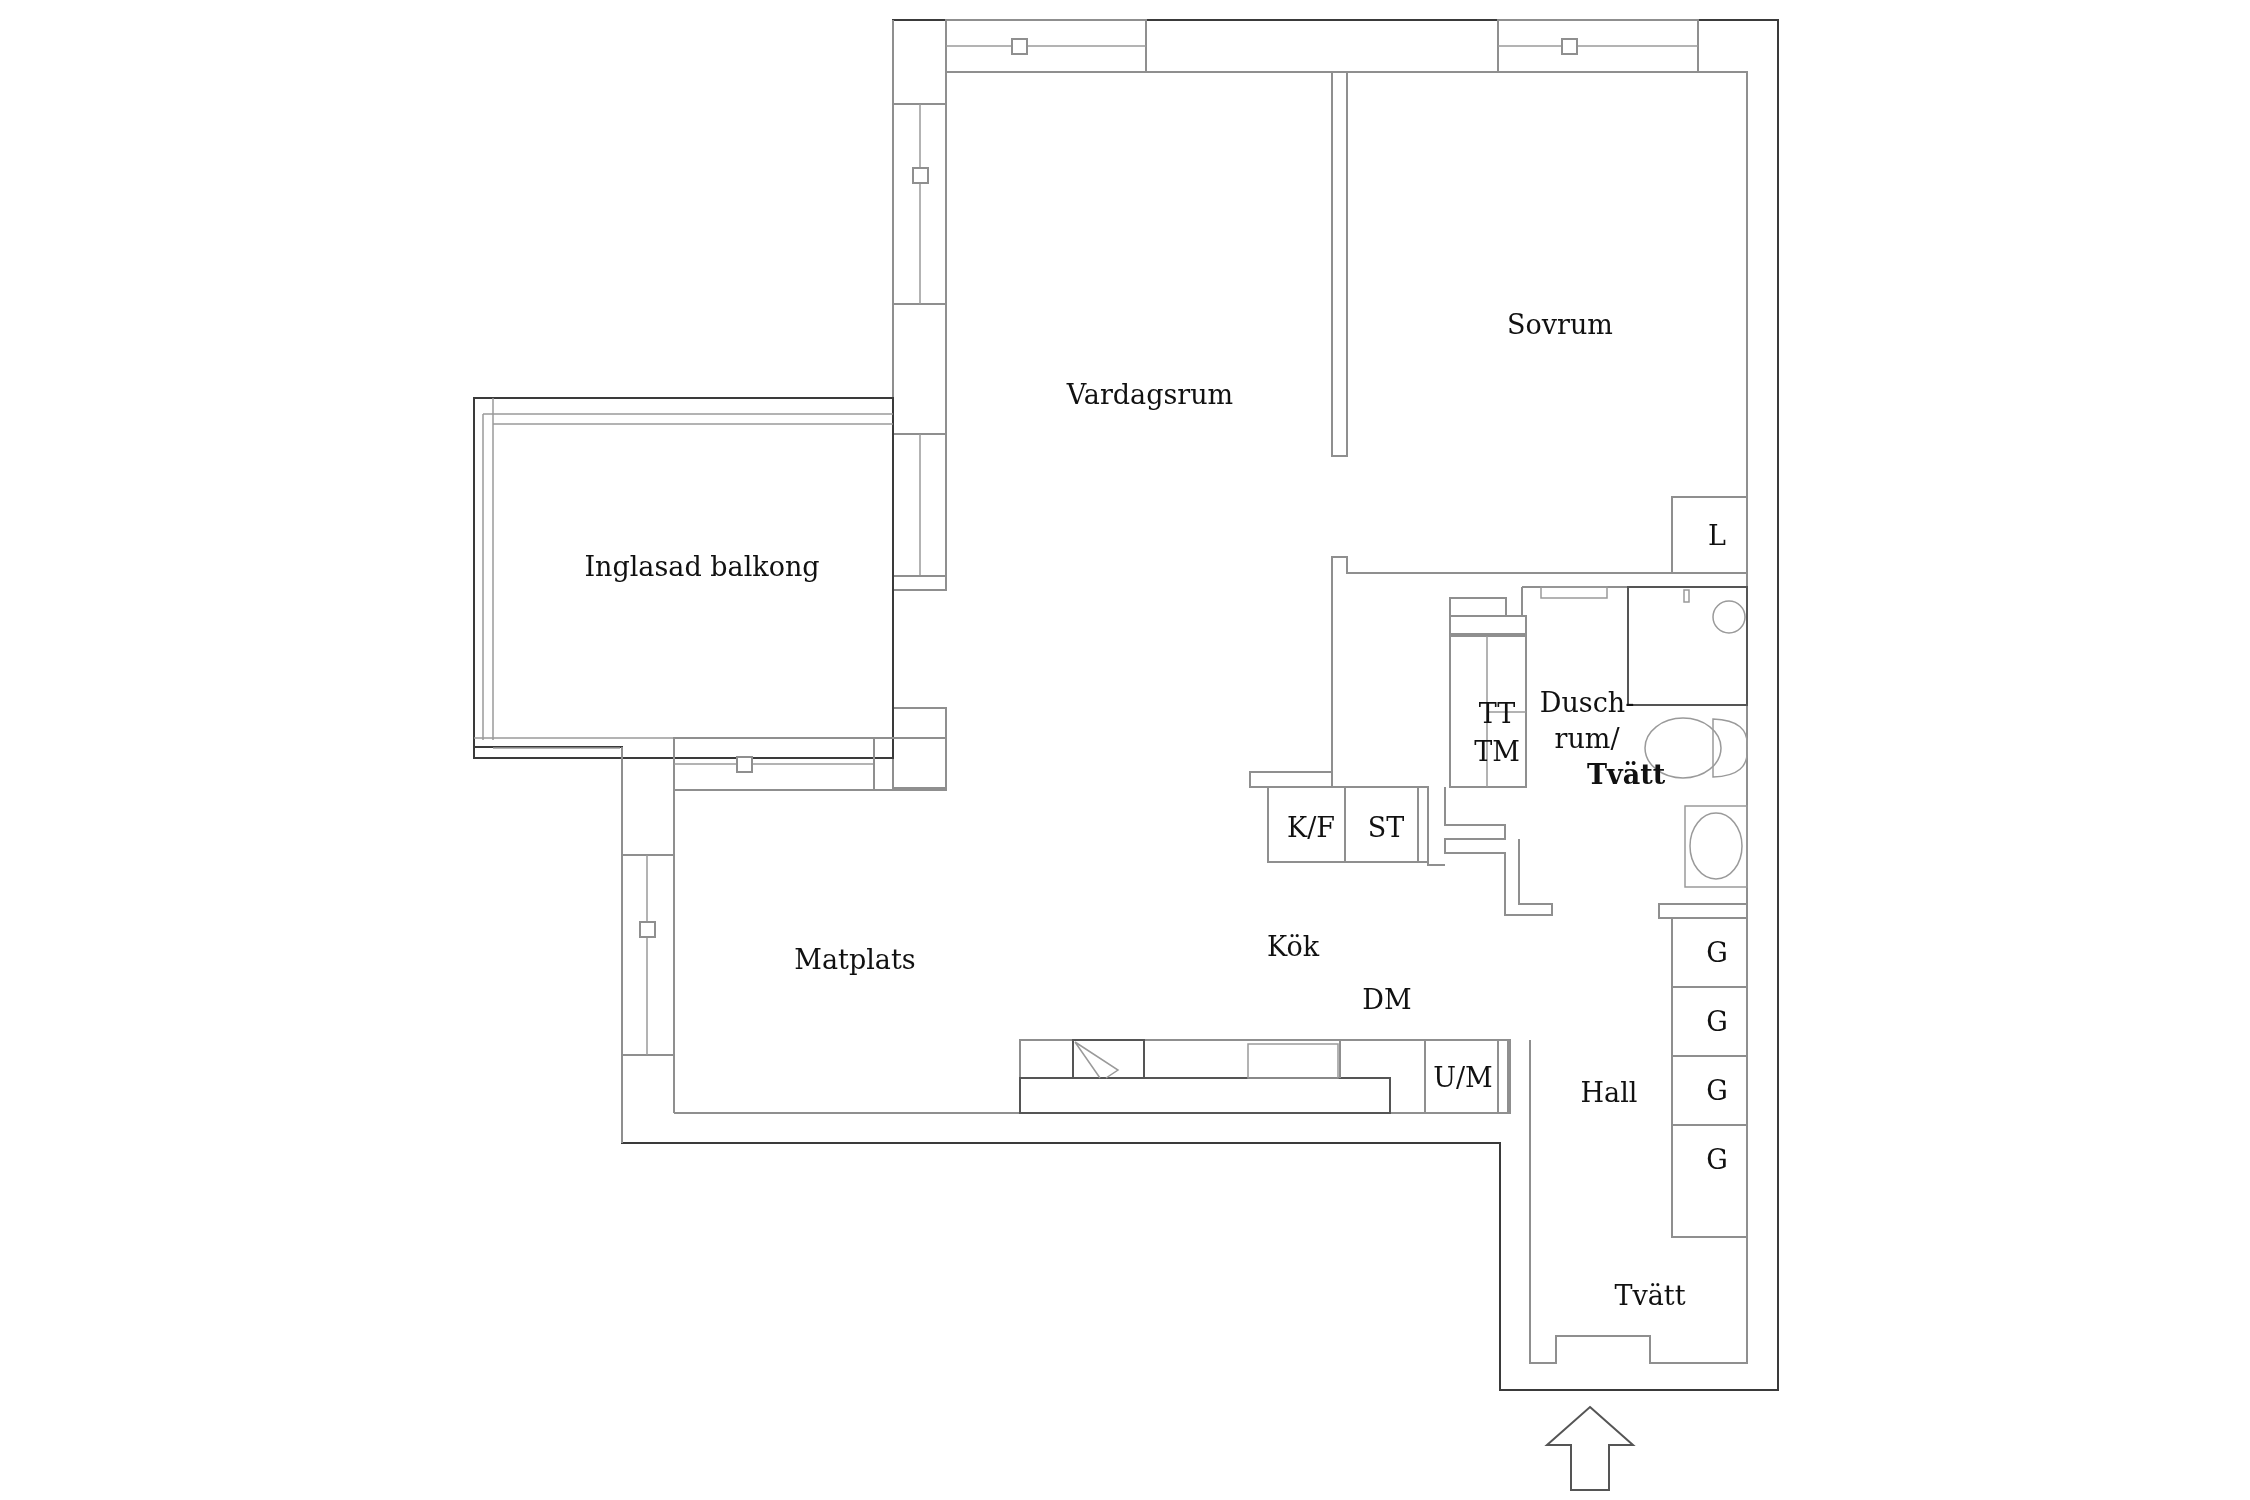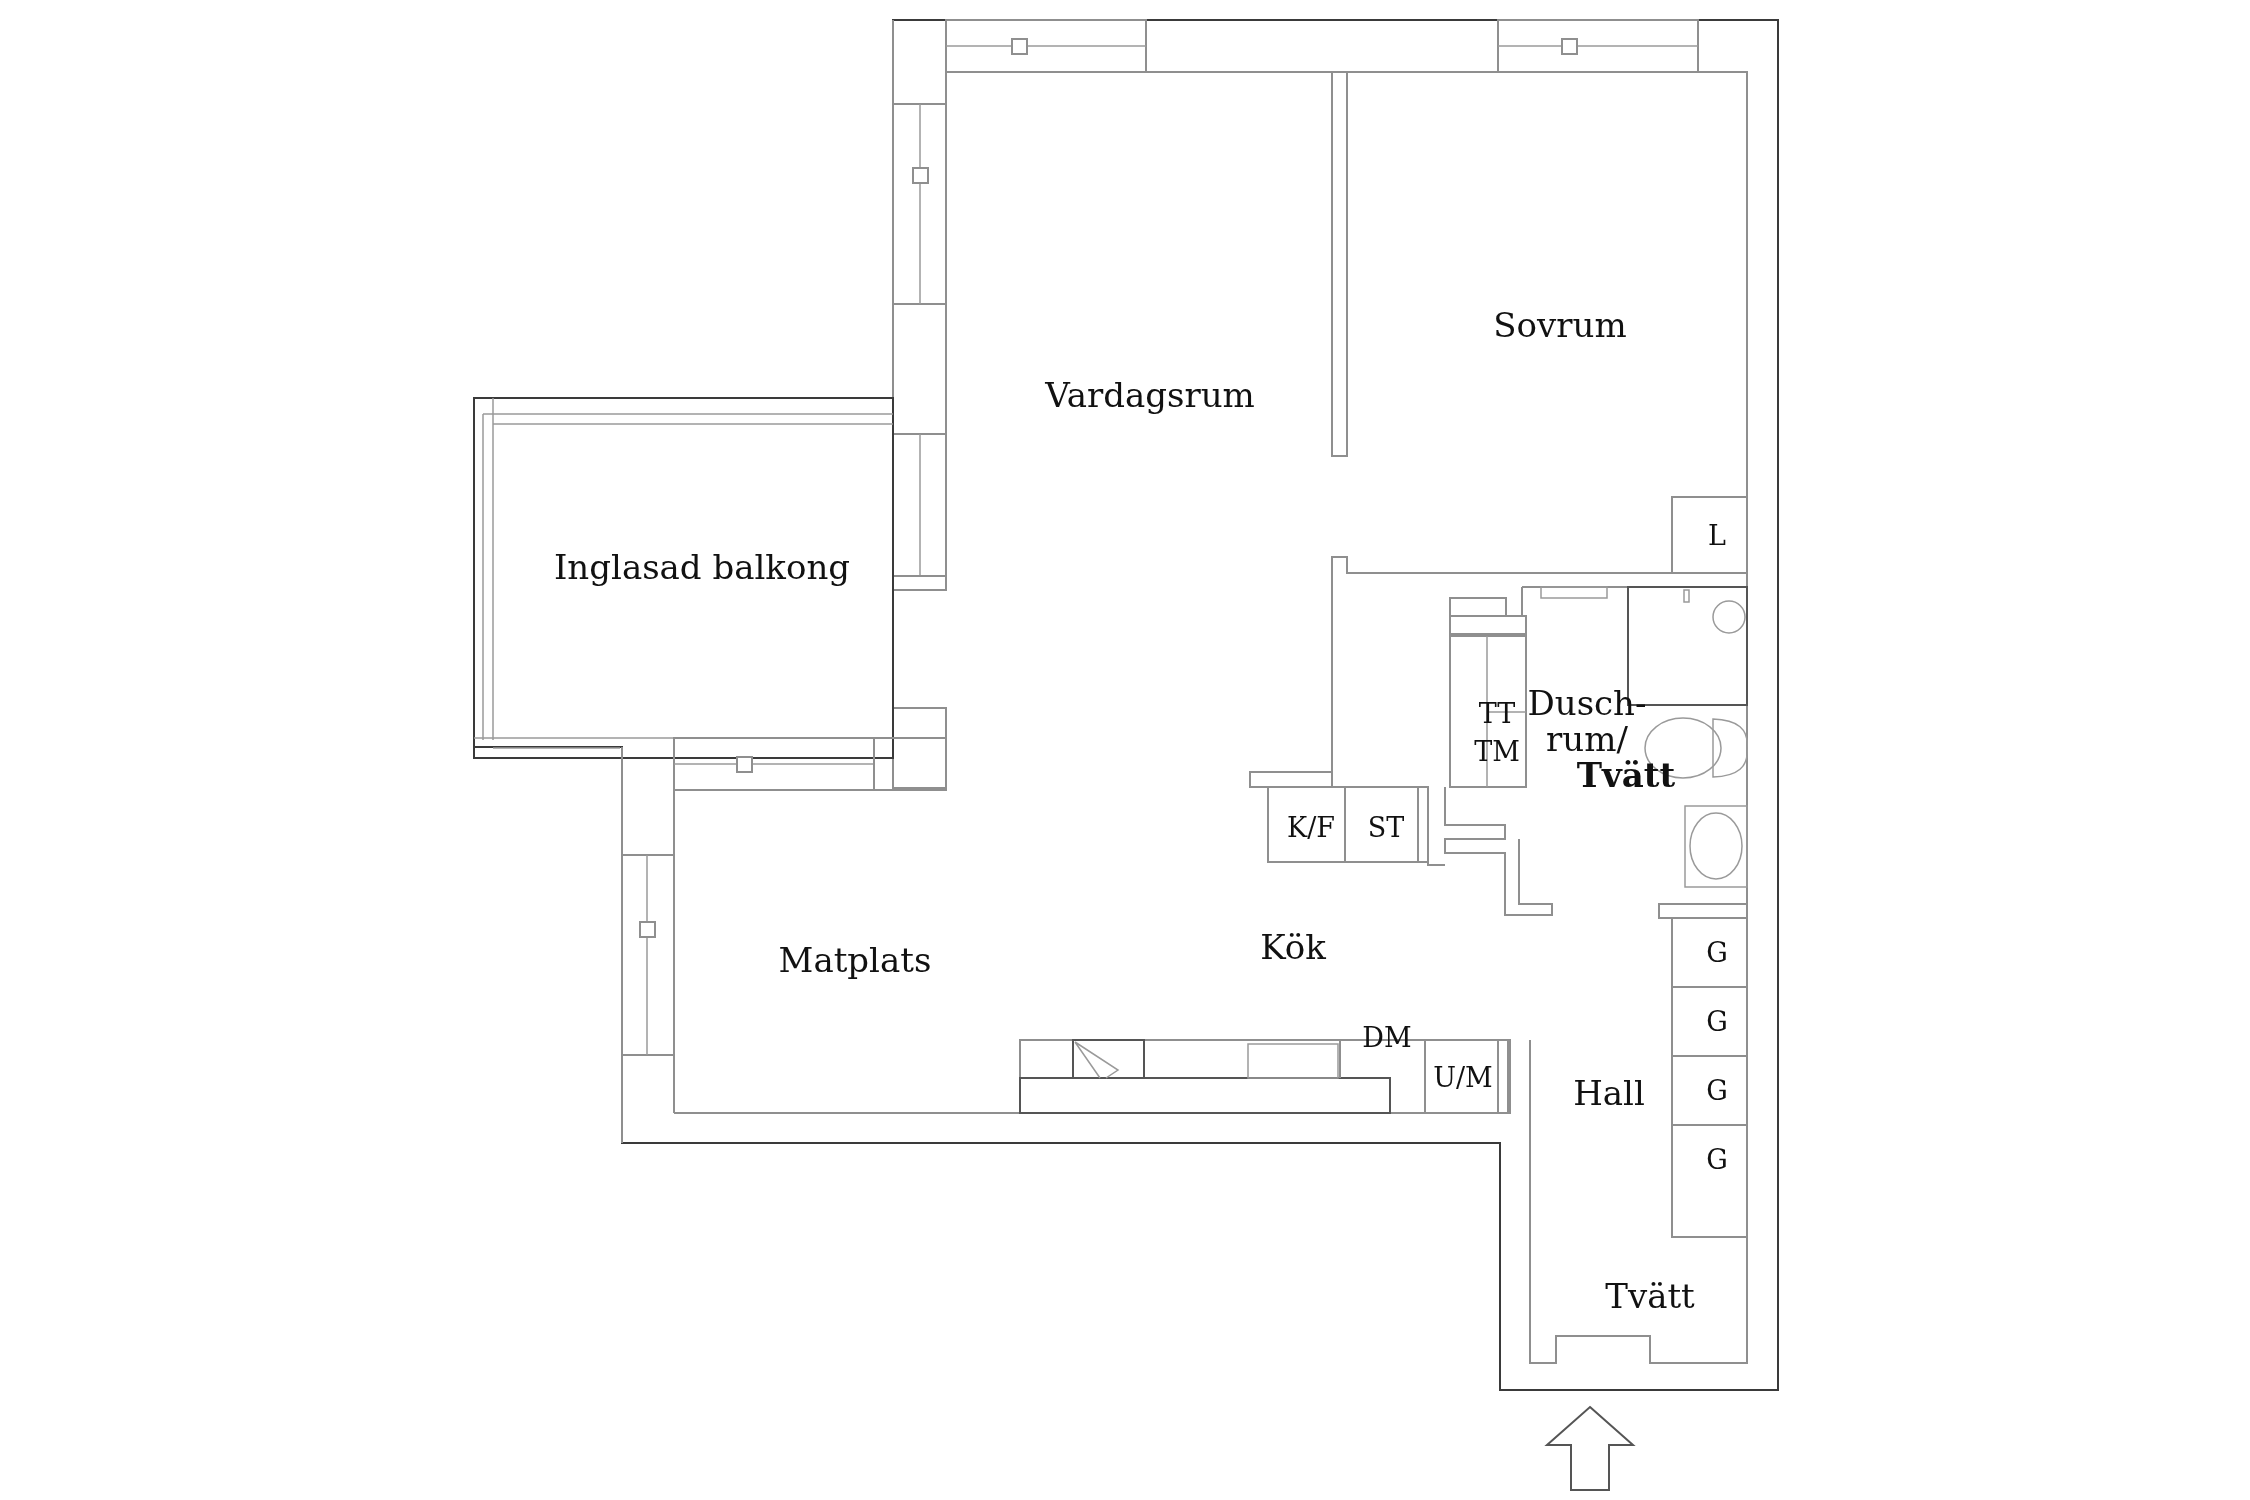--- a/index.html
+++ b/index.html
@@ -6,21 +6,21 @@
   body { width: 2250px; height: 1500px; position: relative; overflow: hidden; }
   #plan { position: absolute; left: 0; top: 0; width: 2250px; height: 1500px; }
   .wall-outer { fill: none; stroke: #3a3a3a; stroke-width: 2; }
   .wall { fill: none; stroke: #8f8f8f; stroke-width: 2; }
   .fix { fill: #ffffff; stroke: #8f8f8f; stroke-width: 2; }
   .fix-dark { fill: #ffffff; stroke: #555555; stroke-width: 2; }
   .thin { fill: none; stroke: #9a9a9a; stroke-width: 1.5; }
   .label {
     position: absolute; transform: translate(-50%, -50%);
     font-family: "DejaVu Serif", "Liberation Serif", serif;
-    font-size: 34px; color: #111111; white-space: nowrap; text-align: center;
+    font-size: 27px; color: #111111; white-space: nowrap; text-align: center;
     line-height: 36px;
   }
   .label.small { font-size: 27px; }
 </style>
 </head>
 <body>
 
 <svg id="plan" viewBox="0 0 2250 1500" xmlns="http://www.w3.org/2000/svg">
 
   <g>
@@ -147,18 +147,18 @@
 <div class="label" style="left:1650px; top:1296px;">Tvätt</div>
 <div class="label" style="left:1587px; top:703px;">Dusch-</div>
 <div class="label" style="left:1587px; top:739px;">rum/</div>
 <div class="label" style="left:1626px; top:775px;font-weight:bold;">Tvätt</div>
 
 <div class="label small" style="left:1717px; top:536px;">L</div>
 <div class="label small" style="left:1497px; top:714px;">TT</div>
 <div class="label small" style="left:1497px; top:752px;">TM</div>
 <div class="label small" style="left:1311px; top:828px;text-align:right;">K/F</div>
 <div class="label small" style="left:1386px; top:828px;">ST</div>
-<div class="label small" style="left:1387px; top:1038px;">DM</div>
+<div class="label small" style="left:1387px; top:1000px;">DM</div>
 <div class="label small" style="left:1463px; top:1078px;">U/M</div>
 <div class="label small" style="left:1717px; top:953px;">G</div>
 <div class="label small" style="left:1717px; top:1022px;">G</div>
 <div class="label small" style="left:1717px; top:1091px;">G</div>
 <div class="label small" style="left:1717px; top:1160px;">G</div>
 
 </body></html>

